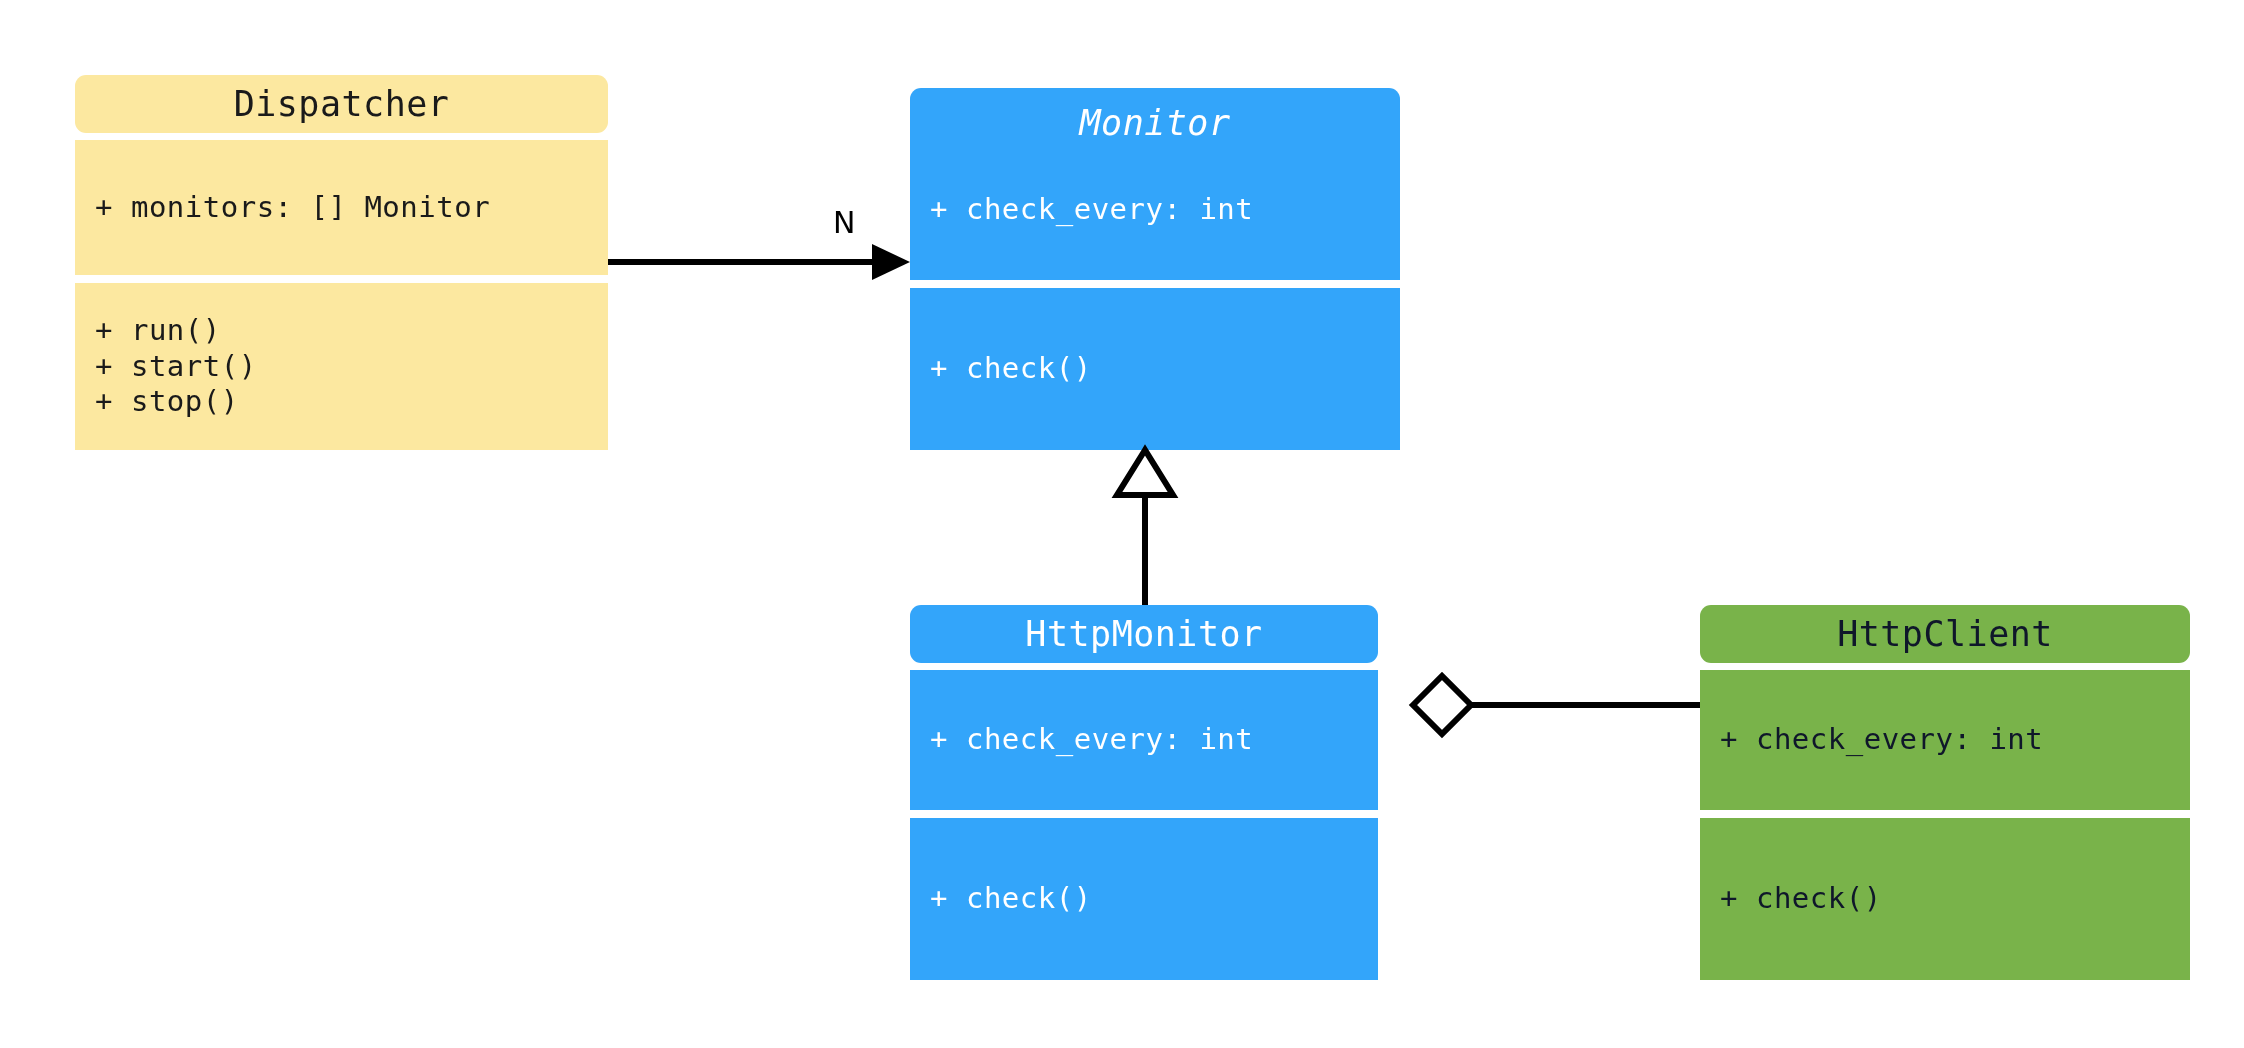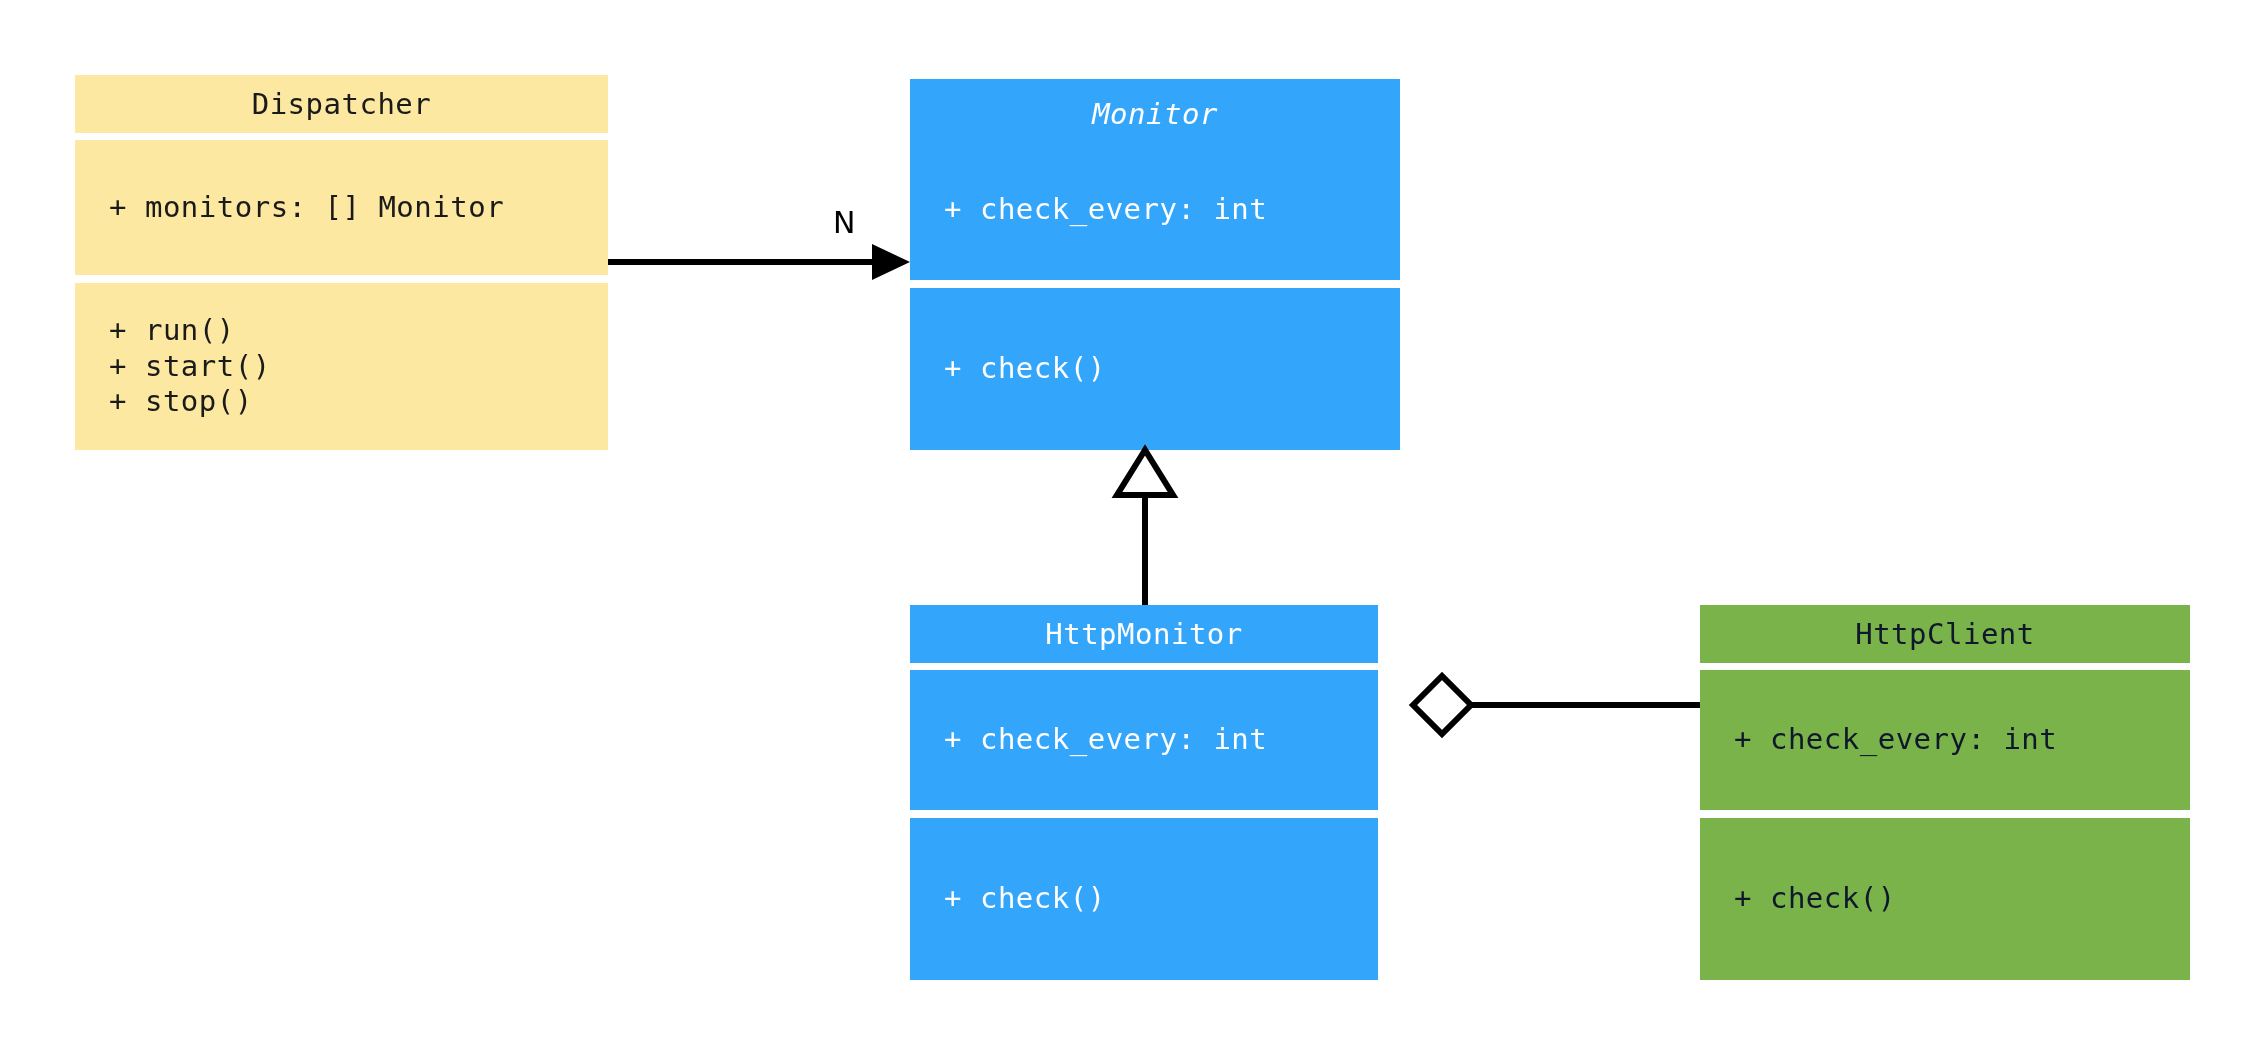--- a/index.html
+++ b/index.html
@@ -29,32 +29,33 @@
     left: 0;
     width: 100%;
     box-sizing: border-box;
     overflow: hidden;
   }
   .uml-title {
     display: flex;
     align-items: center;
     justify-content: center;
     font-family: "DejaVu Sans Mono", monospace;
-    font-size: 29px;
+    font-size: 35px;
     letter-spacing: 0.5px;
     white-space: nowrap;
+    border-radius: 11px;
   }
   .uml-title.abstract {
     font-style: italic;
   }
   .uml-body {
     display: flex;
     flex-direction: column;
     justify-content: center;
-    padding-left: 34px;
+    padding-left: 20px;
     font-family: "DejaVu Sans Mono", monospace;
     font-size: 29px;
     letter-spacing: 0.5px;
     line-height: 1.22;
     white-space: pre;
   }
 
   
   .theme-yellow .uml-compartment { background: #fce8a0; }
   .theme-yellow .uml-title,
@@ -96,21 +97,21 @@
 
     <div class="uml-compartment uml-body" style="top:65px; height:135px;">+ monitors: [] Monitor</div>
 
     <div class="uml-compartment uml-body" style="top:208px; height:167px;">+ run()
 + start()
 + stop()</div>
   </div>
 
   <div class="uml-class theme-blue" style="left:910px; top:75px; width:490px; height:375px;">
 
-    <div class="uml-compartment uml-title abstract" style="top:4px; height:70px;">Monitor</div>
+    <div class="uml-compartment uml-title abstract" style="top:13px; height:70px;">Monitor</div>
 
     <div class="uml-compartment uml-body" style="top:65px; height:140px;">+ check_every: int</div>
 
     <div class="uml-compartment uml-body" style="top:213px; height:162px;">+ check()</div>
   </div>
 
   <div class="uml-class theme-blue" style="left:910px; top:605px; width:468px; height:375px;">
 
     <div class="uml-compartment uml-title" style="top:0px; height:58px;">HttpMonitor</div>
 

